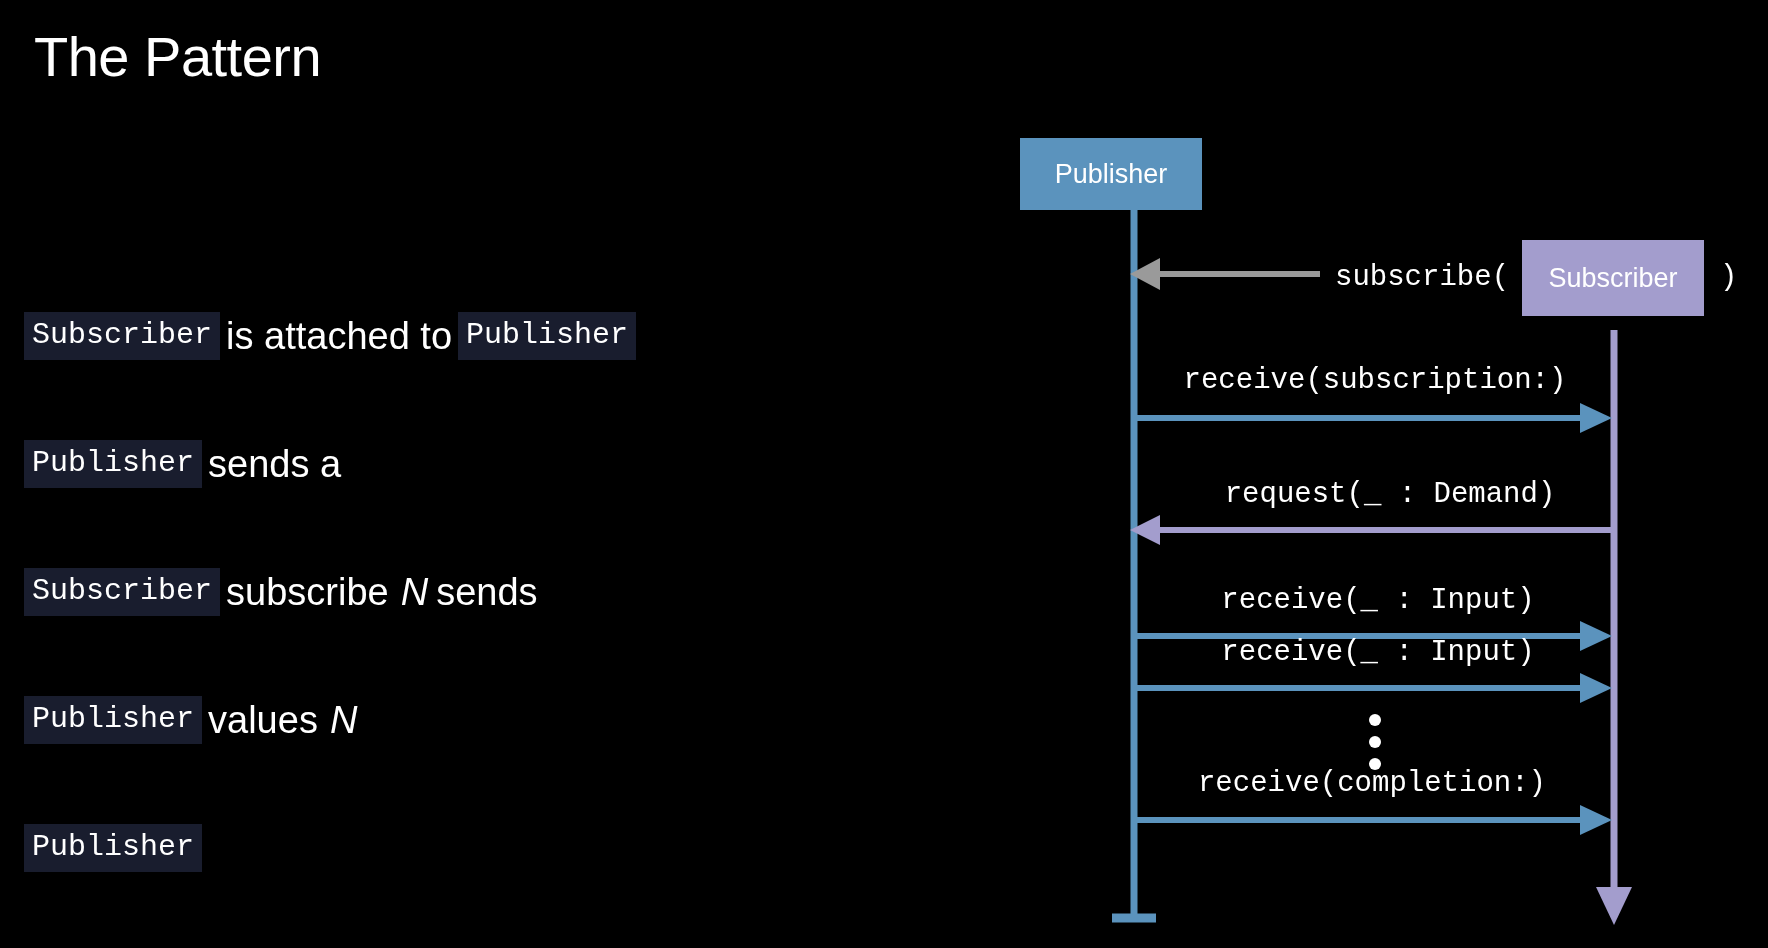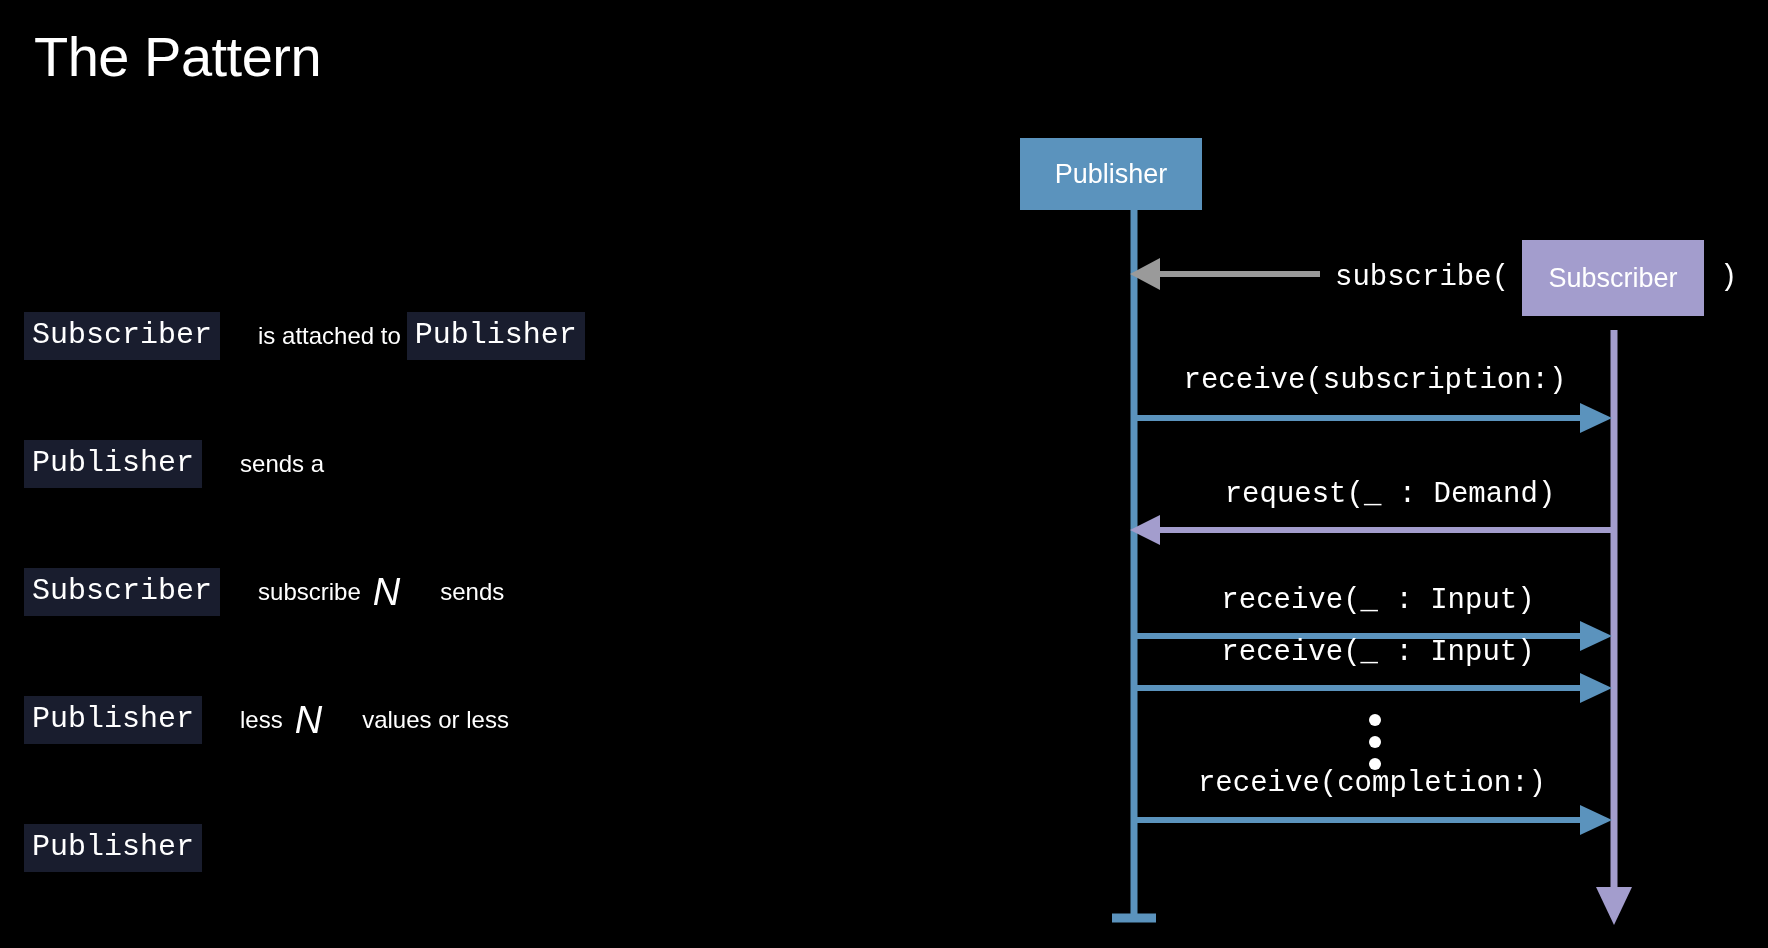--- a/index.html
+++ b/index.html
@@ -44,22 +44,21 @@
   .frag {
     display: inline-block;
     font-size: 37px;
     line-height: 1.0;
     color: #ffffff;
   }
   .frag.plain {
     font-family: "Liberation Sans", sans-serif;
     font-weight: 400;
     padding: 0 6px;
-    font-size: 24px;
-    margin-left: 32px;
+    font-size: 38px;
   }
   .frag.em {
     font-family: "Liberation Sans", sans-serif;
     font-style: italic;
     font-weight: 400;
     padding: 0 2px 0 6px;
     font-size: 38px;
   }
   .frag.code {
     font-family: "Liberation Mono", "DejaVu Sans Mono", monospace;
@@ -117,23 +116,22 @@
 
   <div class="bullet-row">
     <span class="frag code">Subscriber</span>
     <span class="frag plain">subscribe</span>
     <span class="frag em">N</span>
     <span class="frag plain">sends</span>
   </div>
 
   <div class="bullet-row">
     <span class="frag code">Publisher</span>
-    <span class="frag plain">less</span>
+    <span class="frag plain">values</span>
     <span class="frag em">N</span>
-    <span class="frag plain">values or less</span>
   </div>
 
   <div class="bullet-row">
     <span class="frag code">Publisher</span>
   </div>
 
 </div>
 
 <div id="sequence-diagram">
   <svg width="748" height="818" viewBox="0 0 748 818" xmlns="http://www.w3.org/2000/svg">

